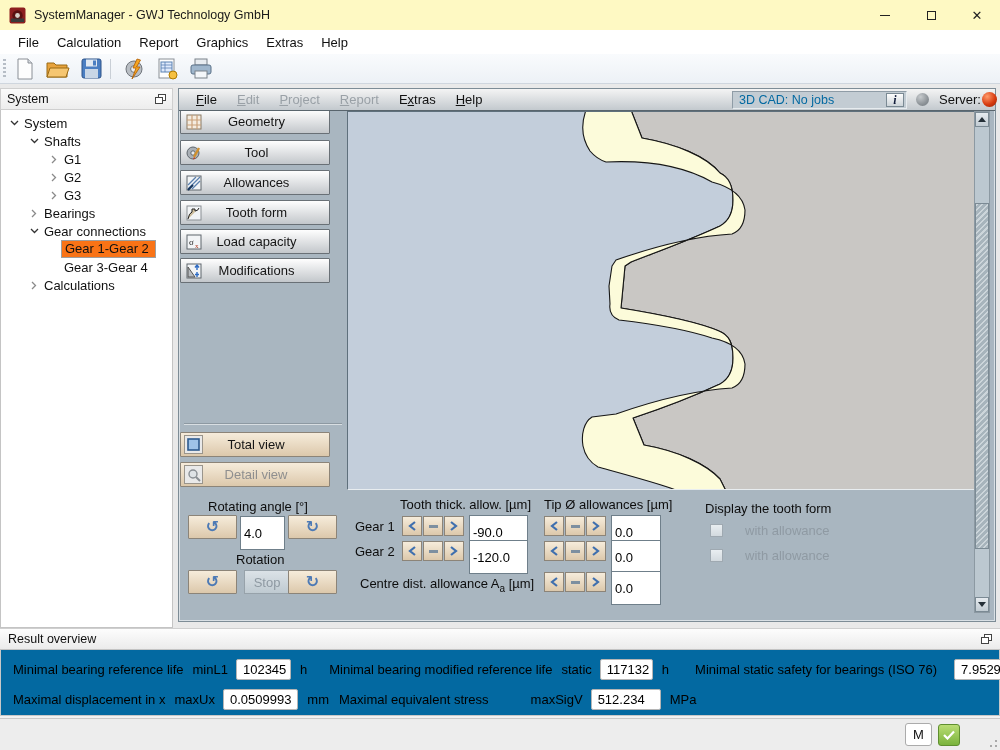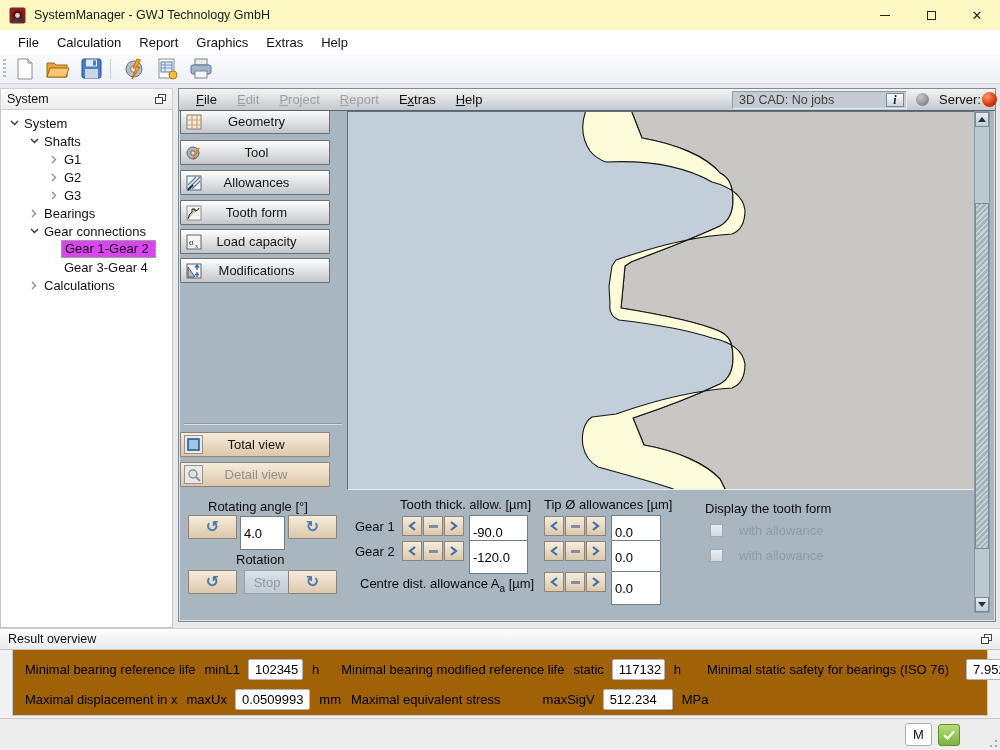--- a/index.html
+++ b/index.html
@@ -31,30 +31,30 @@
 
   
   .tree-panel { position:absolute; left:0; top:4px; width:173px; height:540px; }
   .tree-header { height:22px; background:linear-gradient(#fbfbfb,#ededed); border:1px solid #cfcfcf; display:flex; align-items:center; padding:0 6px; }
   .tree-header span { font-size:12.5px; color:#111; flex:1; }
   .tree-body { position:absolute; top:22px; bottom:0; left:0; right:0; background:#fff; border:1px solid #c4c4c4; border-top:none; padding-top:4px; }
   .trow { height:18px; display:flex; align-items:center; font-size:13px; color:#111; }
   .chev { width:14px; height:14px; display:flex; align-items:center; justify-content:center; flex:none; }
   .ind1 { margin-left:6px; } .ind2 { margin-left:26px; } .ind3 { margin-left:46px; }
   .tlabel { padding:0 3px; white-space:nowrap; }
-  .tlabel.sel { background:#d946ef; border:1px solid #9f9f9f; padding:0 6px 1px 3px; }
+  .tlabel.sel { background:#f97316; border:1px solid #9f9f9f; padding:0 6px 1px 3px; }
 
   
   .embedded { position:absolute; left:178px; top:4px; width:818px; height:534px; border:1px solid #7d8c96; background:#a9b6c0; box-shadow:inset 0 0 0 1px #d9e0e5; }
   .emenu { position:relative; height:22px; background:linear-gradient(#f4f4f4,#c3c9ce); border-bottom:1px solid #59656d; display:flex; align-items:center; padding-left:7px; }
   .emitem { font-size:13px; color:#111; padding:0 10px; }
   .emitem.dis { color:#9aa1a7; }
   .emitem .uk { text-decoration:underline; }
   .cadbox { position:absolute; left:553px; top:2px; width:175px; height:18px; background:#c3ccd3; border:1px solid #8f9ca6; border-bottom-color:#e7ecef; border-right-color:#e7ecef; display:flex; align-items:center; padding:0 2px 0 6px; }
-  .cadbox .cadtext { flex:1; font-size:12.5px; color:#404040; }
+  .cadbox .cadtext { flex:1; font-size:12.5px; color:#0369a1; }
   .ibtn { width:18px; height:14px; background:linear-gradient(#fdfdfd,#cdd4d9); border:1px solid #7b8a94; display:flex; align-items:center; justify-content:center; font-family:"Liberation Serif",serif; font-weight:bold; font-style:italic; font-size:12px; color:#141e3c; }
   .dot { width:13px; height:13px; border-radius:50%; }
   .dot-gray { position:absolute; left:737px; top:4px; background:radial-gradient(circle at 35% 30%, #c6cacd, #8d9398 60%, #70777d); }
   .server-label { position:absolute; left:760px; top:3px; font-size:13px; color:#111; }
   .dot-red { position:absolute; left:803px; top:3px; width:15px; height:15px; background:radial-gradient(circle at 35% 30%, #ff9a6a, #d83c10 55%, #8f1d00); }
 
   .ebody { position:absolute; left:1px; top:22px; right:1px; bottom:1px; background:#a9b6c0; overflow:hidden; }
 
   
   .ebtn { position:absolute; left:0; width:150px; height:25px; background:linear-gradient(#fefefe,#c3c7cb); border:1px solid #697076; border-radius:1px; display:flex; align-items:center; font-size:13px; color:#151515; }
@@ -75,29 +75,29 @@
   .tri-down { width:0; height:0; border-left:4px solid transparent; border-right:4px solid transparent; border-top:5px solid #253038; }
   .thumb { position:absolute; left:0; top:91px; width:14px; height:346px; background:#a7b4bc repeating-linear-gradient(135deg,#ccd5da 0 1.5px, rgba(0,0,0,0) 1.5px 4px); border:1px solid #7b8a94; }
 
   
   .ctl-label { position:absolute; font-size:13px; color:#0d0d0d; white-space:nowrap; }
   .rot-btn { position:absolute; width:49px; height:24px; background:linear-gradient(#f6ecdb,#dcc8ab); border:1px solid #8c8478; border-radius:1px; display:flex; align-items:center; justify-content:center; font-family:"DejaVu Sans",sans-serif; font-size:16px; color:#4d7ab5; font-weight:bold; line-height:1; }
   .stop-btn { position:absolute; width:46px; height:24px; background:linear-gradient(#dbe2e7,#bfcad1); border:1px solid #97a2aa; display:flex; align-items:center; justify-content:center; font-size:13px; color:#8e99a2; }
   .num-input { position:absolute; height:22px; background:#fff; border:1px solid #6f7f8a; font-family:"Liberation Sans",sans-serif; font-size:13px; color:#000; padding:16px 3px; }
   .spin { position:absolute; display:flex; gap:1px; }
   .spin .sp { width:20px; height:20px; background:linear-gradient(#f6ecdb,#dcc8ab); border:1px solid #8c8478; display:flex; align-items:center; justify-content:center; }
-  .cb { position:absolute; display:flex; align-items:center; gap:16px; }
+  .cb { position:absolute; display:flex; align-items:center; gap:22px; }
   .cb .box { width:13px; height:13px; background:linear-gradient(#e9eef1,#d3dadf); border:1px solid #9fa9b1; }
   .cb .cblbl { font-size:13px; color:#8f9aa3; }
 
   
   .result { position:absolute; left:0; top:628px; width:100%; height:90px; background:#f1f1f1; }
   .result-header { height:22px; background:linear-gradient(#fdfdfd,#ebebeb); border-top:1px solid #cfcfcf; border-bottom:1px solid #c3c3c3; display:flex; align-items:center; padding:0 8px; }
   .result-header span { flex:1; font-size:12.5px; color:#111; }
-  .result-body { position:relative; height:66px; border:1px solid #c8c8c8; border-top:none; margin:0 12px; background:#a16207; }
+  .result-body { position:relative; height:66px; border:1px solid #c8c8c8; border-top:none; margin:0 0; background:#0369a1; }
   .rrow { position:absolute; left:12px; right:4px; height:22px; display:flex; align-items:center; }
   .rrow1 { top:8px; } .rrow2 { top:38px; }
   .rlabel { font-size:13px; color:#000; white-space:nowrap; }
   .rcode { font-size:13px; color:#000; white-space:nowrap; margin-left:9px; }
   .rfield { height:21px; background:#fff; border:1px solid #b5b5b5; border-radius:2px; font-size:13px; color:#000; display:flex; align-items:center; padding:0 6px; margin-left:8px; white-space:nowrap; }
   .runit { font-size:13px; color:#000; margin-left:9px; white-space:nowrap; }
   .clip { display:inline-block; width:27px; overflow:hidden; }
 
   
   .statusbar { position:absolute; left:0; top:718px; width:100%; height:32px; background:#ededed; border-top:1px solid #c9c9c9; }

